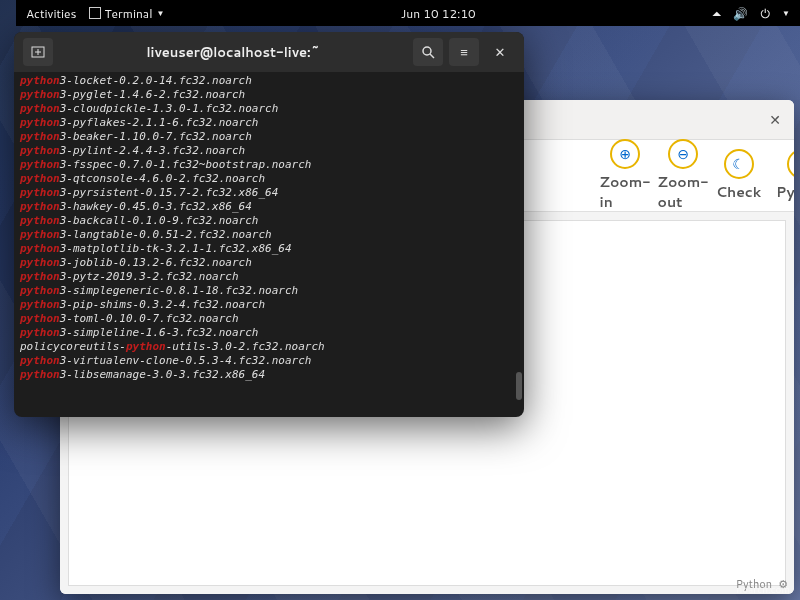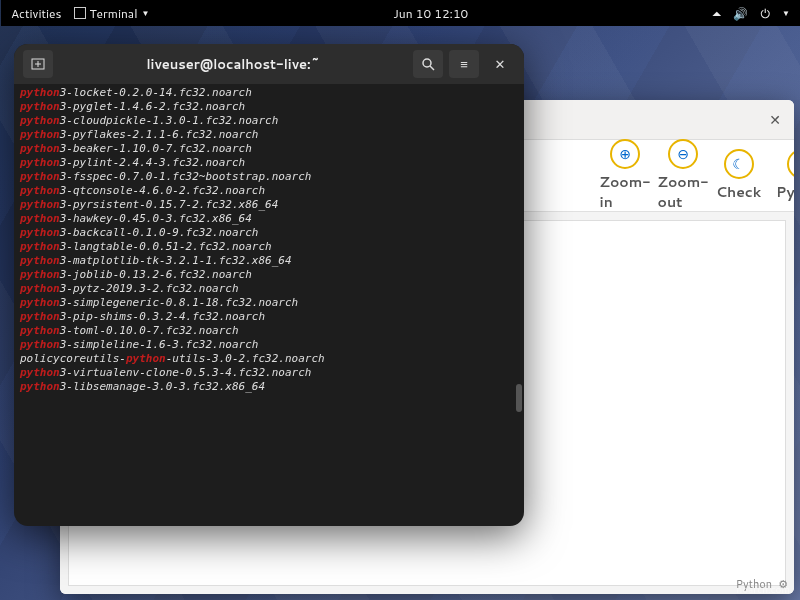--- a/index.html
+++ b/index.html
@@ -6,42 +6,42 @@
 body { width: 800px; height: 600px; overflow: hidden; font-family: "Cantarell", sans-serif; background: #2a3b5a; position: relative; }
 
 
 .desktop { position: absolute; inset: 0; background: linear-gradient(135deg, #1a2a4a 0%, #2a3b6a 30%, #4a5b8a 60%, #6a7baa 100%); }
 .desktop::before { content: ""; position: absolute; inset: 0; background:
   repeating-linear-gradient(60deg, transparent 0 80px, rgba(255,255,255,0.04) 80px 160px),
   repeating-linear-gradient(-60deg, transparent 0 80px, rgba(100,150,255,0.06) 80px 160px);
 }
 
 
-.topbar { position: absolute; top: 0; left: 1px; right: 0; height: 26px; background: #000; color: #eee; display: flex; align-items: center; font-size: 12px; z-index: 10; }
+.topbar { position: absolute; top: 0; left: 16px; right: 0; height: 26px; background: #000; color: #eee; display: flex; align-items: center; font-size: 12px; z-index: 10; }
 .topbar .left, .topbar .right { display: flex; align-items: center; gap: 12px; padding: 0 10px; }
 .topbar .center { flex: 1; text-align: center; }
 .topbar .item { display: flex; align-items: center; gap: 4px; }
 .tri-down { font-size: 8px; }
 .sq-icon { width: 12px; height: 12px; border: 1px solid #ccc; display: inline-block; }
 
 
 .bg-window { position: absolute; top: 100px; left: 60px; right: 6px; bottom: 6px; background: #fff; border-radius: 6px; box-shadow: 0 8px 30px rgba(0,0,0,0.5); overflow: hidden; }
 .bg-head { height: 40px; background: #f2f1f0; border-bottom: 1px solid #ddd; display: flex; align-items: center; justify-content: flex-end; padding: 0 8px; }
 .bg-close { width: 22px; height: 22px; display: flex; align-items: center; justify-content: center; color: #555; cursor: pointer; font-size: 14px; }
 .bg-toolbar { height: 72px; background: #fff; border-bottom: 1px solid #e0e0e0; display: flex; align-items: center; padding: 0 8px 0 540px; gap: 8px; }
 .tool { display: flex; flex-direction: column; align-items: center; gap: 3px; width: 50px; }
 .tool .circ { width: 30px; height: 30px; border: 2px solid #e8b400; border-radius: 50%; display: flex; align-items: center; justify-content: center; color: #0066cc; font-size: 14px; }
 .tool .lbl { font-size: 14px; color: #555; font-weight: bold; }
 .tool-sep { width: 1px; height: 44px; background: #ddd; }
 .bg-body { position: absolute; top: 112px; left: 0; right: 0; bottom: 0; background: #f4f4f4; padding: 8px; }
 .bg-panel { width: 100%; height: 100%; background: #fff; border: 1px solid #ddd; }
 .bg-status { position: absolute; bottom: 2px; right: 6px; font-size: 11px; color: #888; display: flex; align-items: center; gap: 6px; }
 
 
-.term { position: absolute; top: 44px; left: 14px; width: 510px; height: 482px; background: #1d1d1d; border-radius: 14px; box-shadow: 0 10px 40px rgba(0,0,0,0.6); display: flex; flex-direction: column; overflow: hidden; }
+.term { position: absolute; top: 32px; left: 14px; width: 510px; height: 385px; background: #1d1d1d; border-radius: 8px; box-shadow: 0 10px 40px rgba(0,0,0,0.6); display: flex; flex-direction: column; overflow: hidden; }
 .term-head { height: 40px; background: #2d2d2d; display: flex; align-items: center; padding: 0 6px; color: #eee; font-size: 13px; }
 .term-btn { width: 30px; height: 28px; background: #3a3a3a; border-radius: 4px; display: flex; align-items: center; justify-content: center; margin: 0 3px; cursor: pointer; color: #ddd; font-size: 13px; }
 .term-title { flex: 1; text-align: center; font-weight: bold; }
 .term-body { flex: 1; padding: 2px 6px; font-family: "DejaVu Sans Mono", monospace; font-size: 11px; line-height: 14px; color: #ddd; overflow: hidden; position: relative; }
 .term-line { white-space: pre; font-style: italic; }
 .hl { color: #c01c1c; font-weight: bold; }
 .term-scroll { position: absolute; right: 2px; top: 300px; width: 6px; height: 28px; background: #555; border-radius: 3px; }
 
 .watermark { position: absolute; bottom: 4px; right: 10px; font-size: 10px; color: rgba(255,255,255,0.5); z-index: 20; }
 </style>

